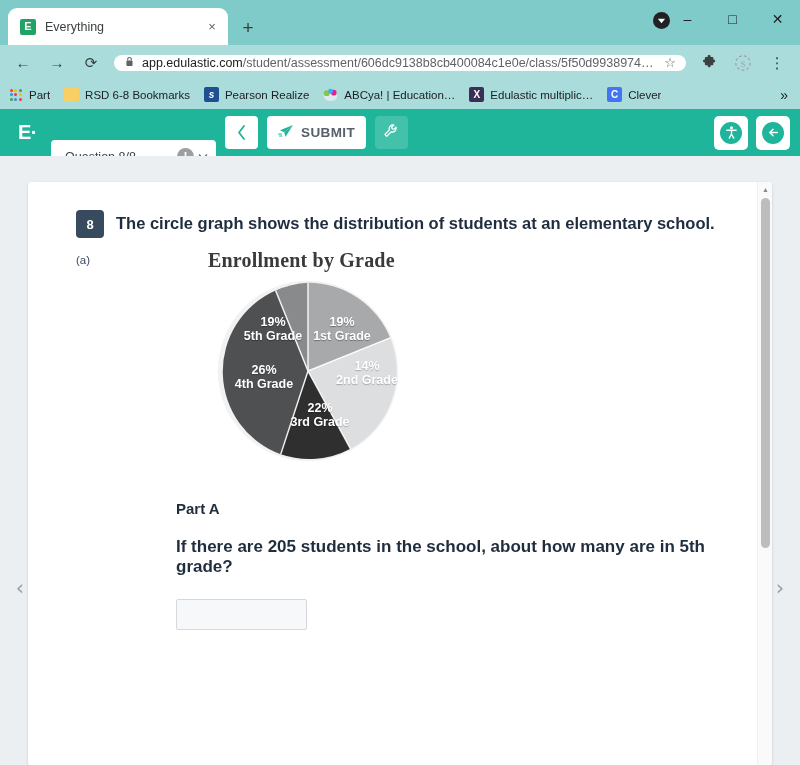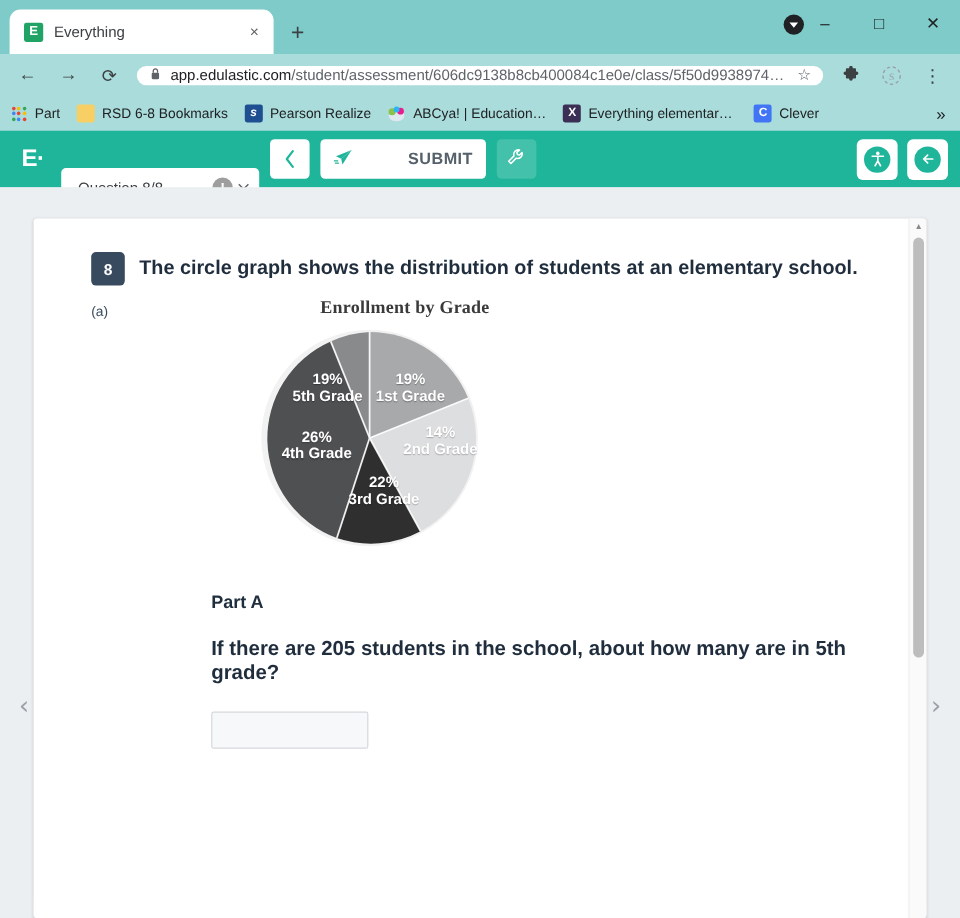--- a/index.html
+++ b/index.html
@@ -114,21 +114,21 @@
   .q-select .lbl { flex:1 1 auto; }
   .warn-ico {
     width:17px;height:17px;border-radius:50%;background:#9e9e9e;color:#fff;
     display:flex;align-items:center;justify-content:center;font-size:12px;font-weight:bold;
     line-height:1; flex:0 0 auto;
   }
   .caret { margin-left:4px; color:#5f6368; font-size:10px; flex:0 0 auto; }
   .hbtn {
     background:#fff; border-radius:4px; height:33px; margin-left:9px;
     display:flex; align-items:center; justify-content:center;
-    color:#1fb59a; font-size:13px; font-weight:bold; padding: 0 11px; gap: 39px;
+    color:#1fb59a; font-size:13px; font-weight:bold; padding: 0 11px;
   }
   .hbtn.sq { width:33px; padding:0; }
   .hbtn.ghost { background: rgba(255,255,255,0.16); color:#fff; }
   .submit-txt { margin-left:7px; color:#55606a; letter-spacing:0.4px; font-size:13.5px; }
   .header-right { margin-left:auto; display:flex; align-items:center; }
   .rbtn {
     width:34px;height:34px;background:#fff;border-radius:5px;margin-left:8px;
     display:flex;align-items:center;justify-content:center;
   }
   .circ-ico { width:22px;height:22px;border-radius:50%;background:#1fb59a;
@@ -165,21 +165,21 @@
   .q-stem {
     font-size:16.5px; font-weight:bold; color:#1f2d3d; line-height:1.62;
     text-align: justify; text-align-last: left;
     max-width: 620px;
   }
 
   
   .chart-wrap { margin: 12px 0 0 92px; width: 200px; }
   .chart-title {
     font-family:"Liberation Serif", serif; font-weight:bold;
-    font-size:15px; color:#3a3a3a; text-align:right; letter-spacing:0.2px;
+    font-size:20px; color:#3a3a3a; text-align:left; letter-spacing:0.2px;
     margin-bottom: 6px;
   }
   .pie-box { position:relative; width:186px; height:186px; margin:0 auto; }
   .pie-box svg { display:block; }
   .slice-lbl {
     position:absolute; text-align:center; color:#ffffff;
     font-size:12.5px; font-weight:bold; line-height:1.12;
     text-shadow: 0 1px 1px rgba(0,0,0,0.25);
     white-space:nowrap;
   }
@@ -310,21 +310,21 @@
           <circle cx="4" cy="5.5" r="3.2" fill="#8bc34a"></circle>
           <circle cx="11.5" cy="5" r="3" fill="#e91e8c"></circle>
           <circle cx="8" cy="3.5" r="2.6" fill="#29b6f6"></circle>
         </svg>
       </span>
       <span class="bm-lbl">ABCya! | Education…</span>
     </div>
 
     <div class="bm">
       <span class="bm-ico" style="background:#3b2f56;">X</span>
-      <span class="bm-lbl">Everything elementary…</span>
+      <span class="bm-lbl">Edulastic multiplic…</span>
     </div>
 
     <div class="bm">
       <span class="bm-ico" style="background:#4274f6;">C</span>
       <span class="bm-lbl">Clever</span>
     </div>
 
     <div class="bm-more">»</div>
   </div>
 

